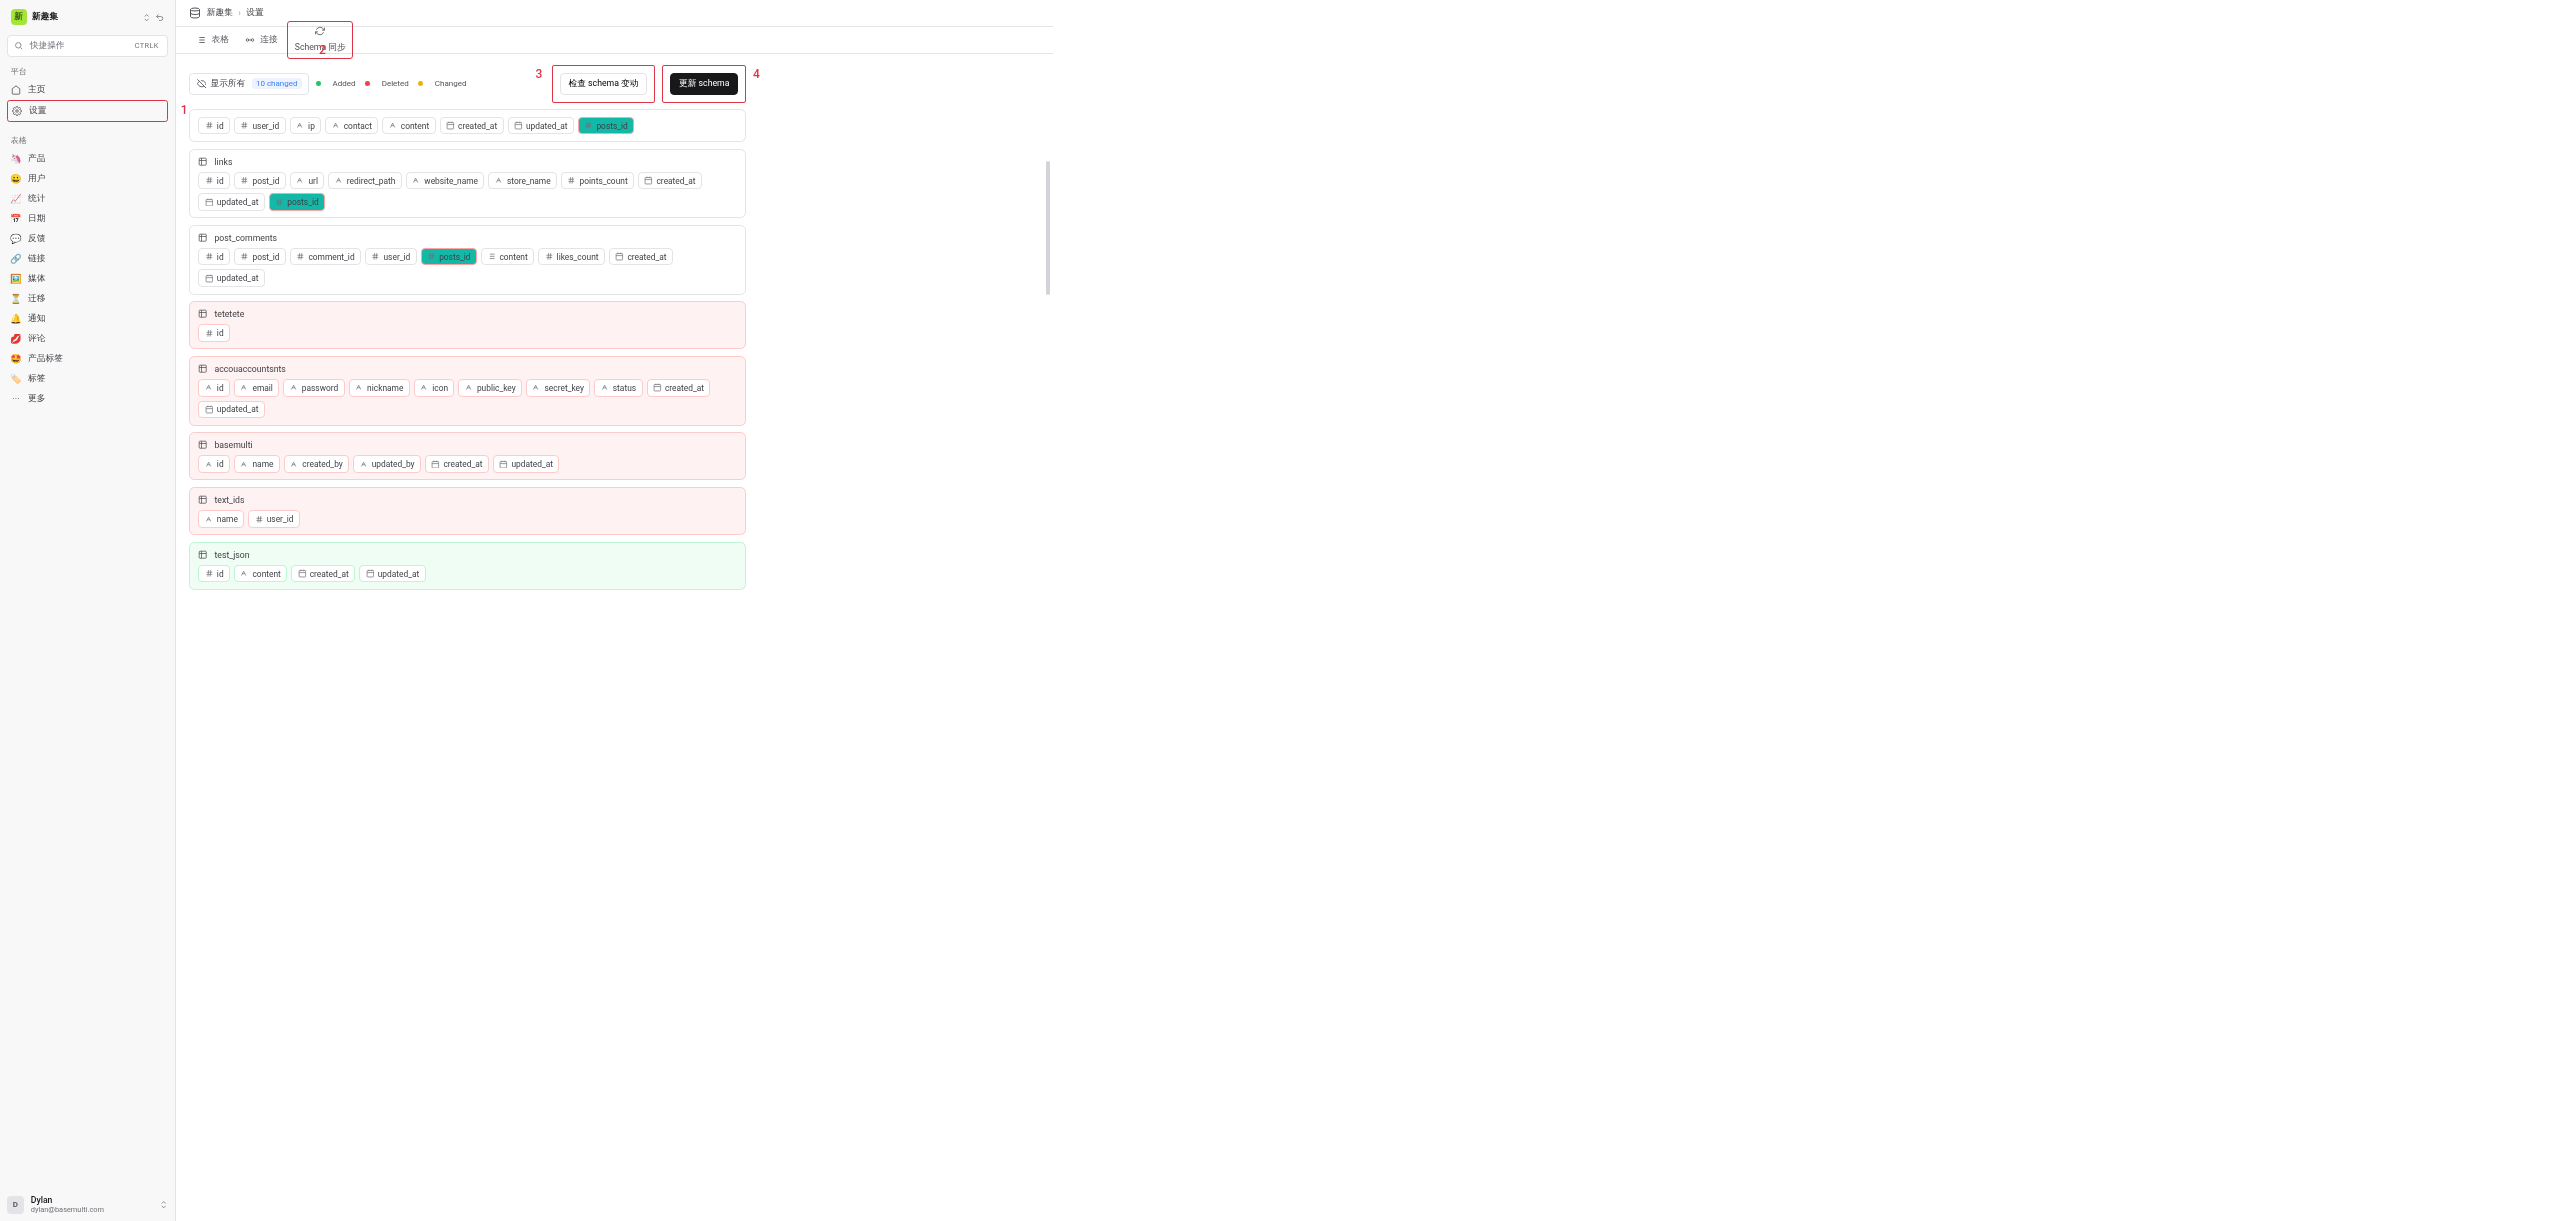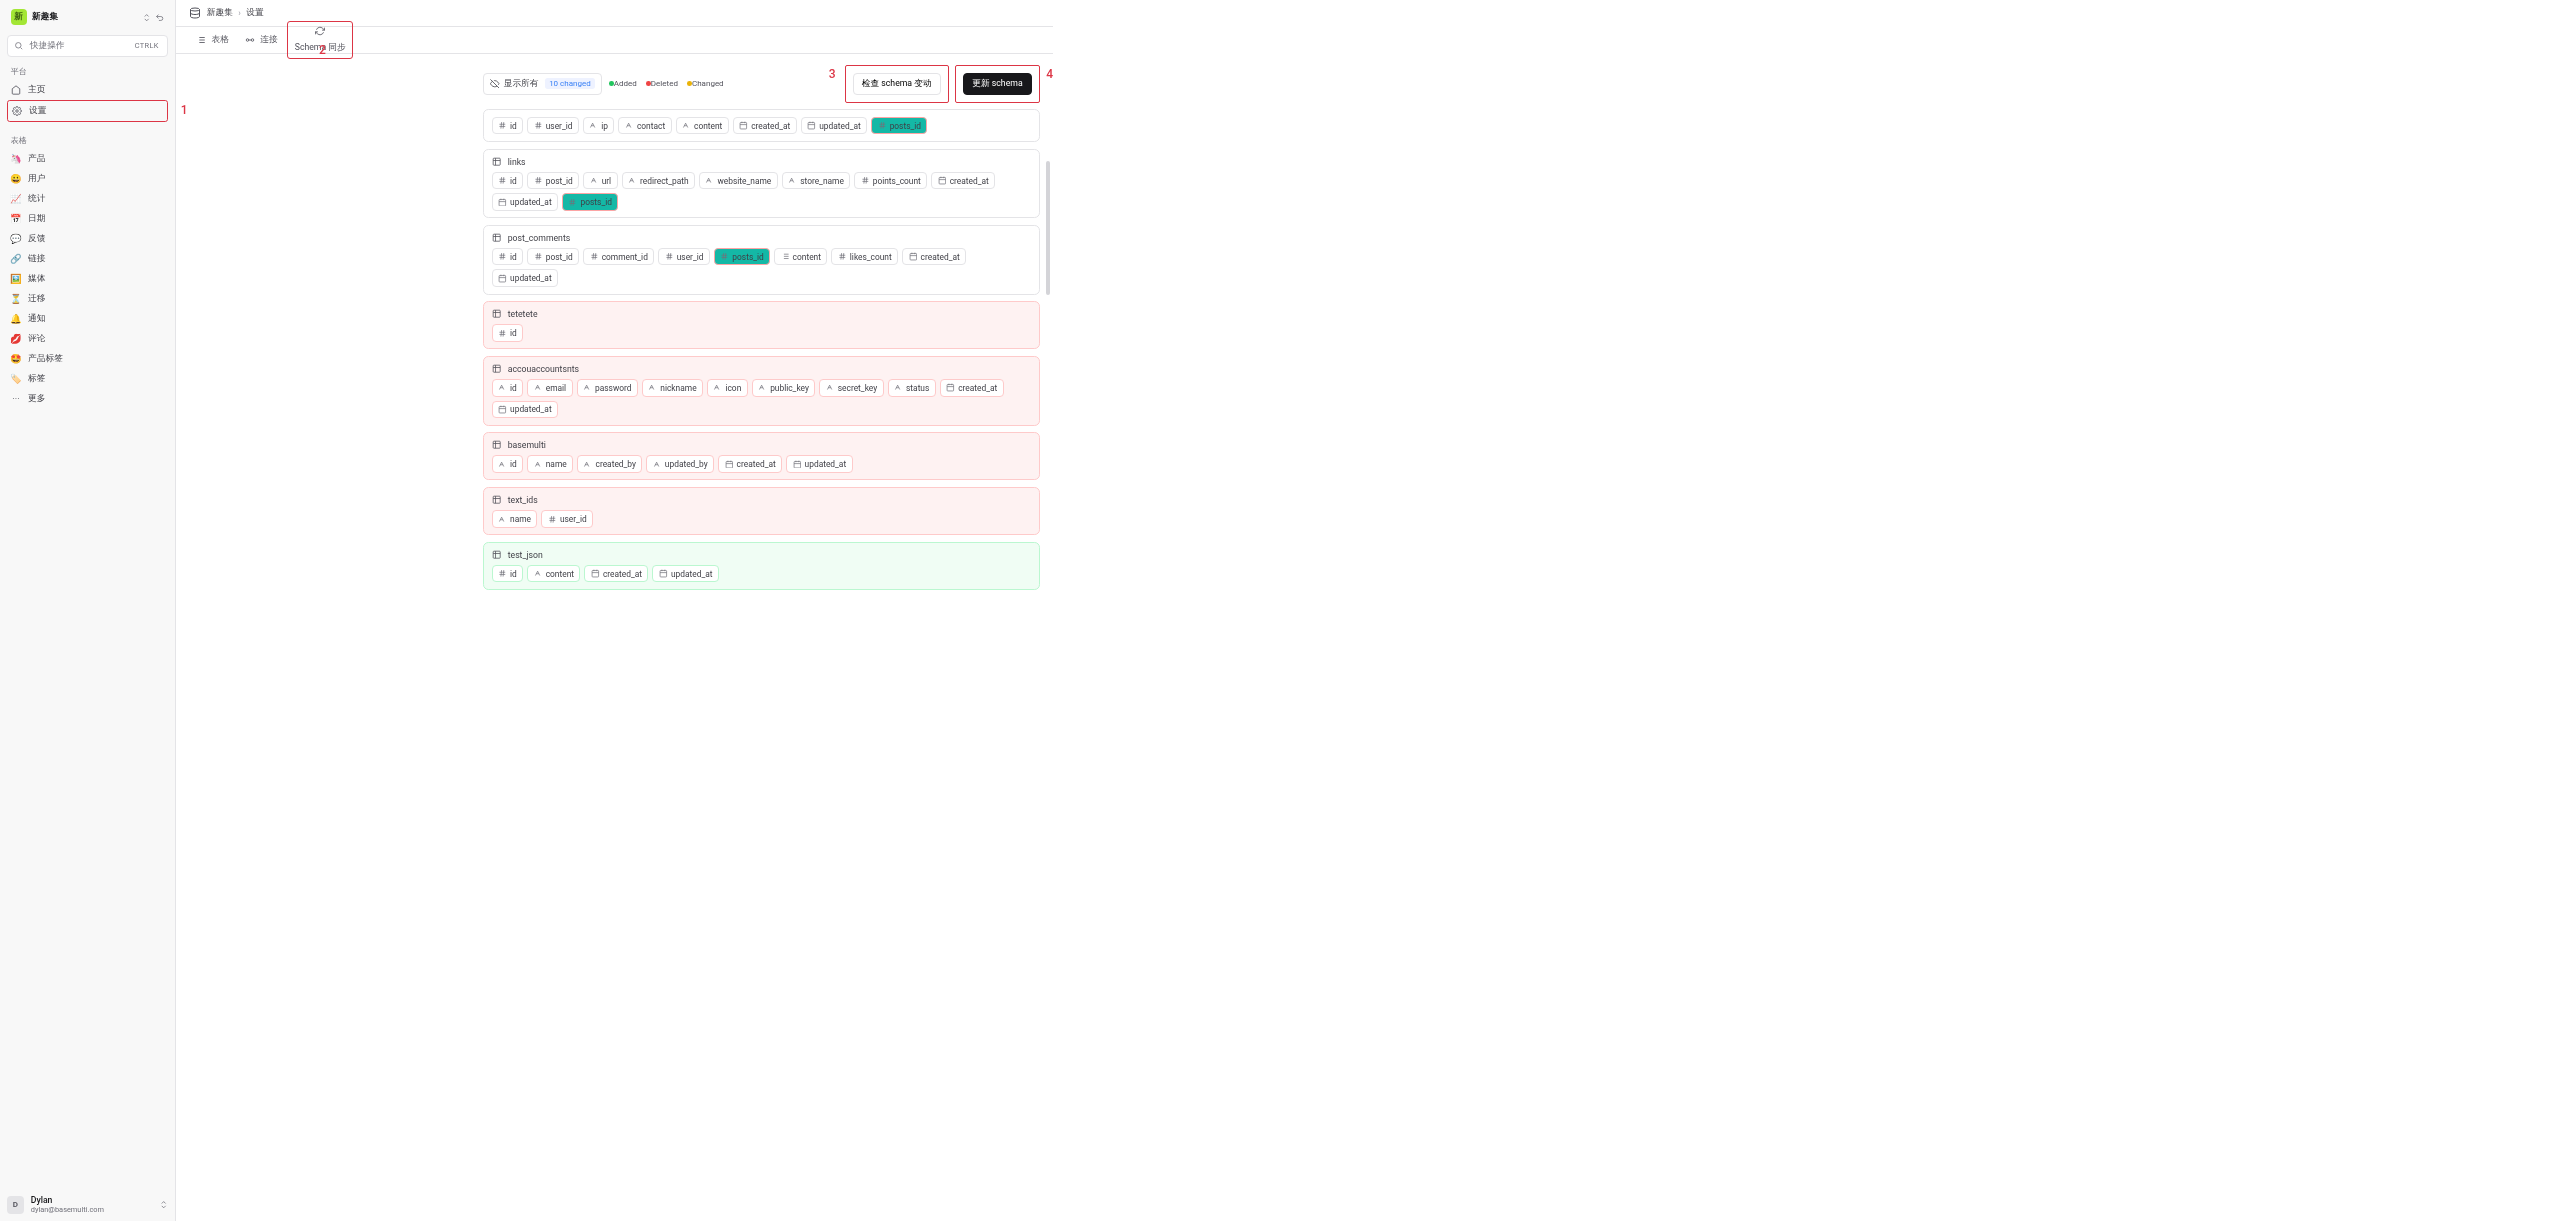--- a/index.html
+++ b/index.html
@@ -39,28 +39,28 @@
 .main { flex: 0 0 877px; width: 877px; display: flex; flex-direction: column; overflow: hidden; }
 .breadcrumb { height: 27px; display: flex; align-items: center; gap: 5.4px; padding: 0 13.4px; border-bottom: 0.7px solid #e4e4e7; color: #3f3f46; }
 .breadcrumb .db-icon { width: 12px; height: 12px; color: #52525b; }
 .breadcrumb .sep { color: #a1a1aa; }
 
 .tabs { height: 27px; display: flex; align-items: center; gap: 2.7px; padding: 0 13.4px; border-bottom: 0.7px solid #e4e4e7; }
 .tab { display: flex; align-items: center; gap: 5.4px; padding: 4px 6.7px; border-radius: 4px; color: #52525b; cursor: pointer; font-size: 8.7px; }
 .tab svg { width: 10px; height: 10px; }
 .tab.highlight { border: 1.3px solid #dc3545; border-radius: 3px; flex-direction: column; }
 
-.content { flex: 1; overflow: auto; padding: 10.7px 13.4px; display: flex; justify-content: flex-end; }
+.content { flex: 1; overflow: auto; padding: 10.7px 13.4px; display: flex; justify-content: flex-start; }
 .content-inner { width: 557px; }
 
 .toolbar { display: flex; align-items: center; gap: 6.7px; margin-bottom: 6.7px; width: 100%; }
 .tool-btn { display: flex; align-items: center; gap: 4px; padding: 4px 6.7px; border: 0.7px solid #e4e4e7; border-radius: 4px; background: #fff; cursor: pointer; font-size: 8.7px; color: #3f3f46; }
 .pill { background: #eef2ff; color: #3b82f6; padding: 1.3px 4px; border-radius: 2.7px; font-size: 8px; margin-left: 2.7px; }
 .legend { display: flex; gap: 9.4px; font-size: 8px; color: #52525b; }
-.legend span { display: flex; align-items: center; gap: 0; }
+.legend span { display: flex; align-items: center; gap: 12px; }
 .dot { width: 4.7px; height: 4.7px; border-radius: 50%; }
 .dot.g { background: #22c55e; }
 .dot.r { background: #ef4444; }
 .dot.y { background: #eab308; }
 .spacer { flex: 1; }
 .btn-outline { padding: 4px 8px; border: 0.7px solid #e4e4e7; border-radius: 4px; background: #fff; cursor: pointer; font-size: 8.7px; }
 .btn-dark { padding: 4px 8px; border: 0.7px solid #18181b; border-radius: 4px; background: #18181b; color: #fff; cursor: pointer; font-size: 8.7px; }
 .hl-box { border: 1.3px solid #dc3545; border-radius: 2px; padding: 7px; }
 
 .tbl-card { border: 0.7px solid #e4e4e7; border-radius: 5.4px; background: #fff; margin-bottom: 6.7px; padding: 6.7px 8px; }

